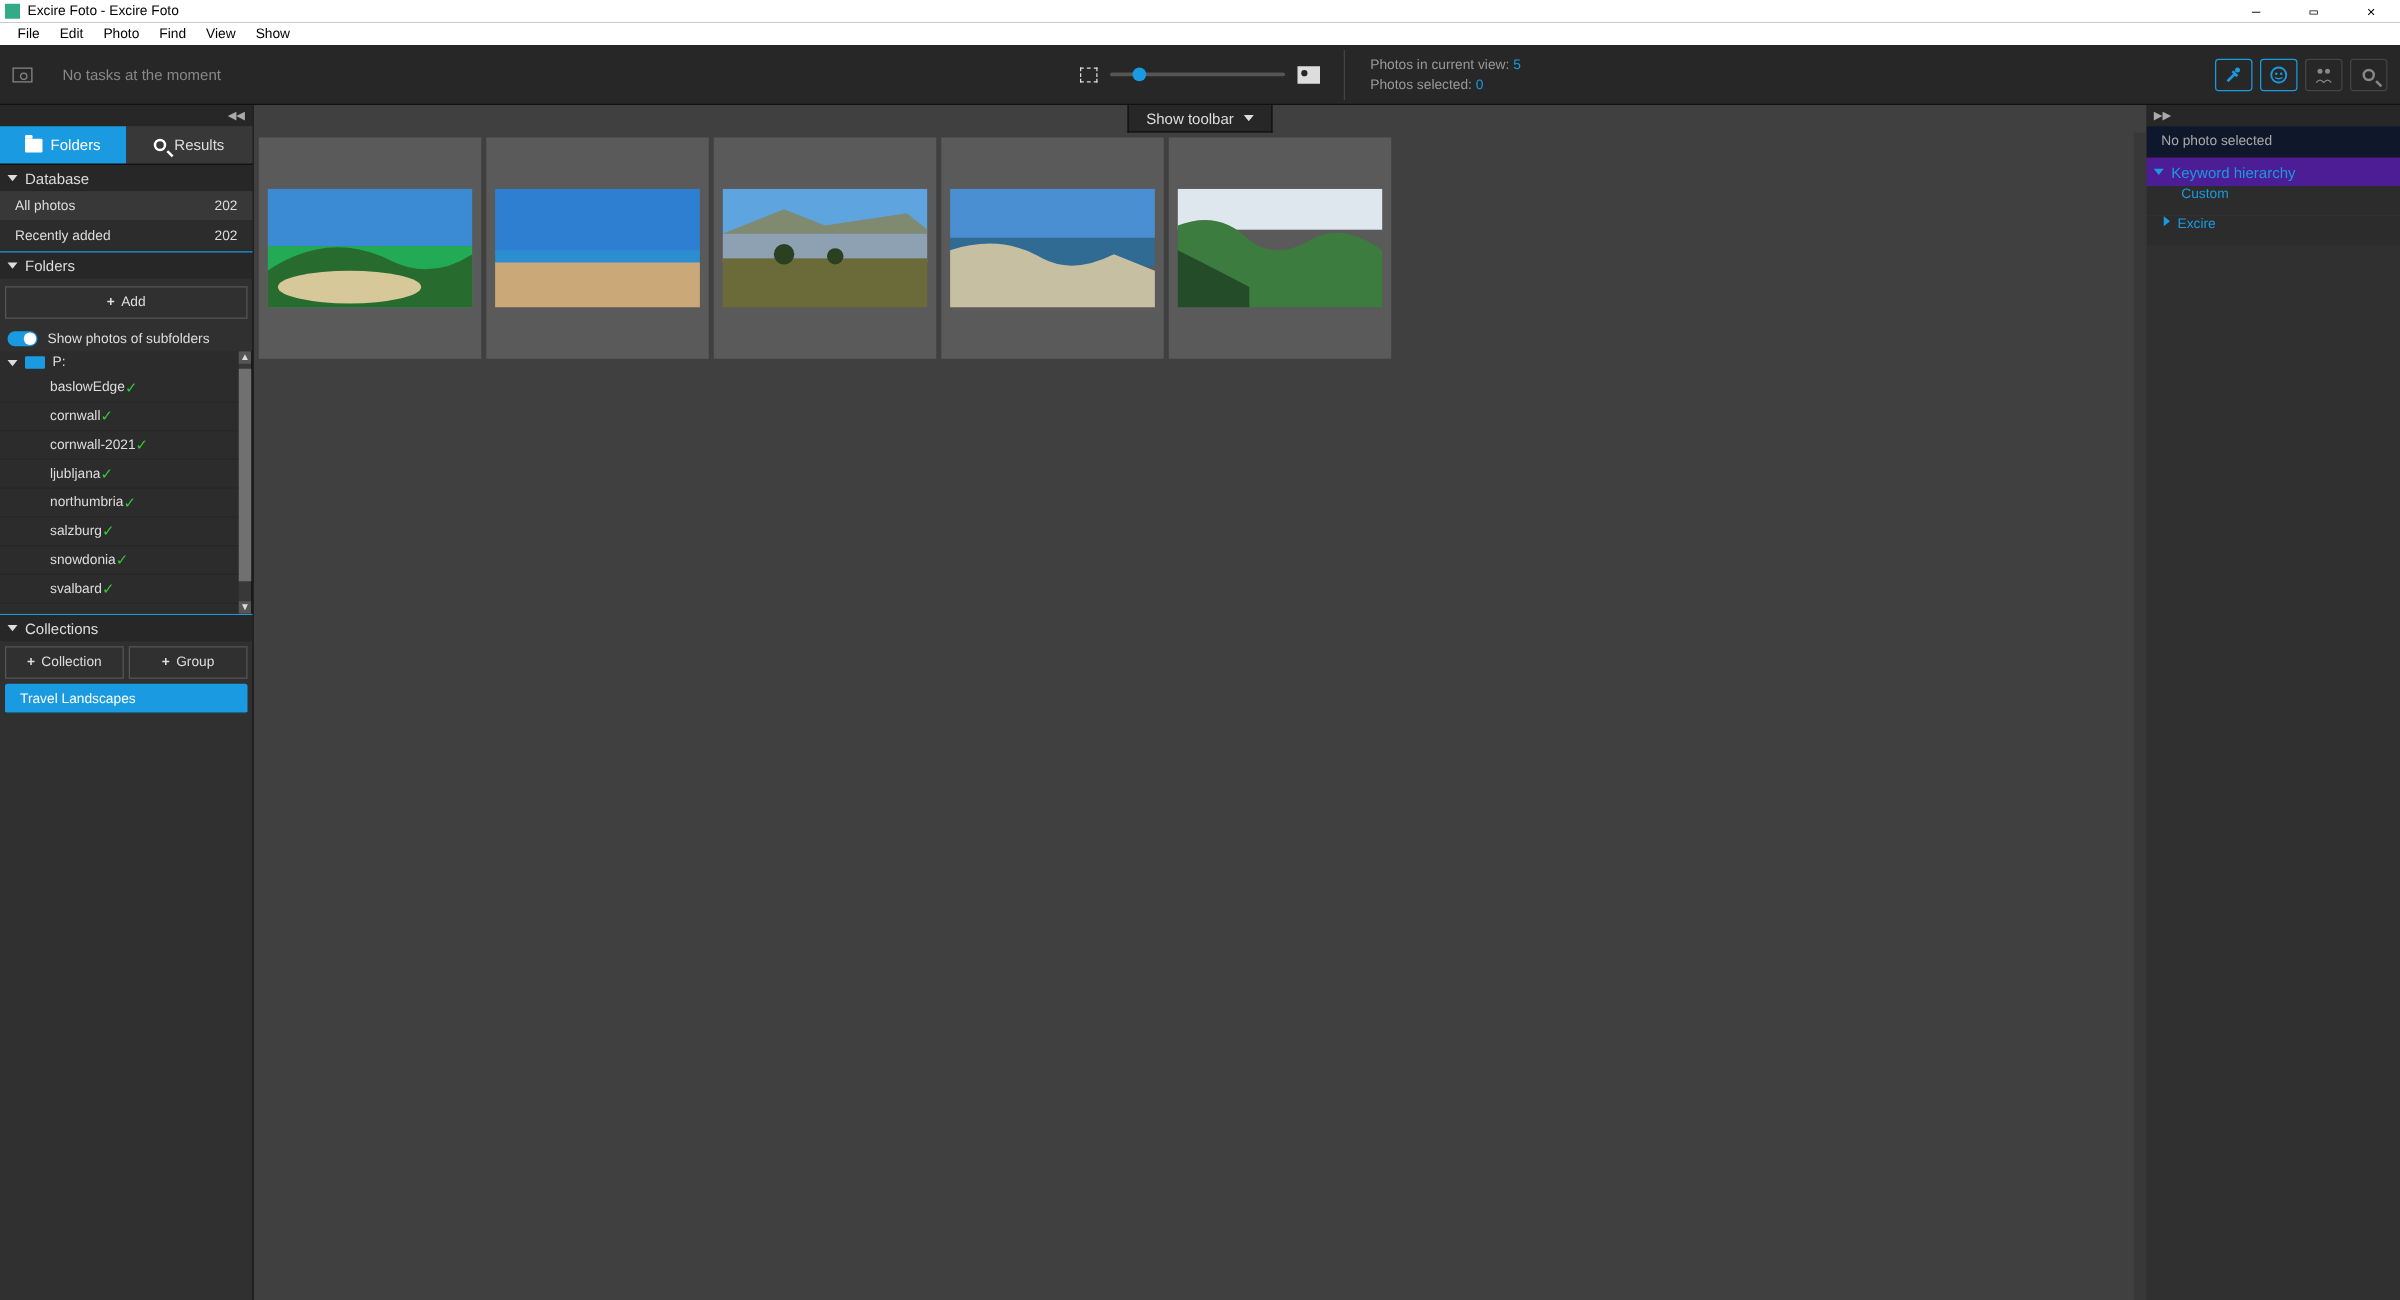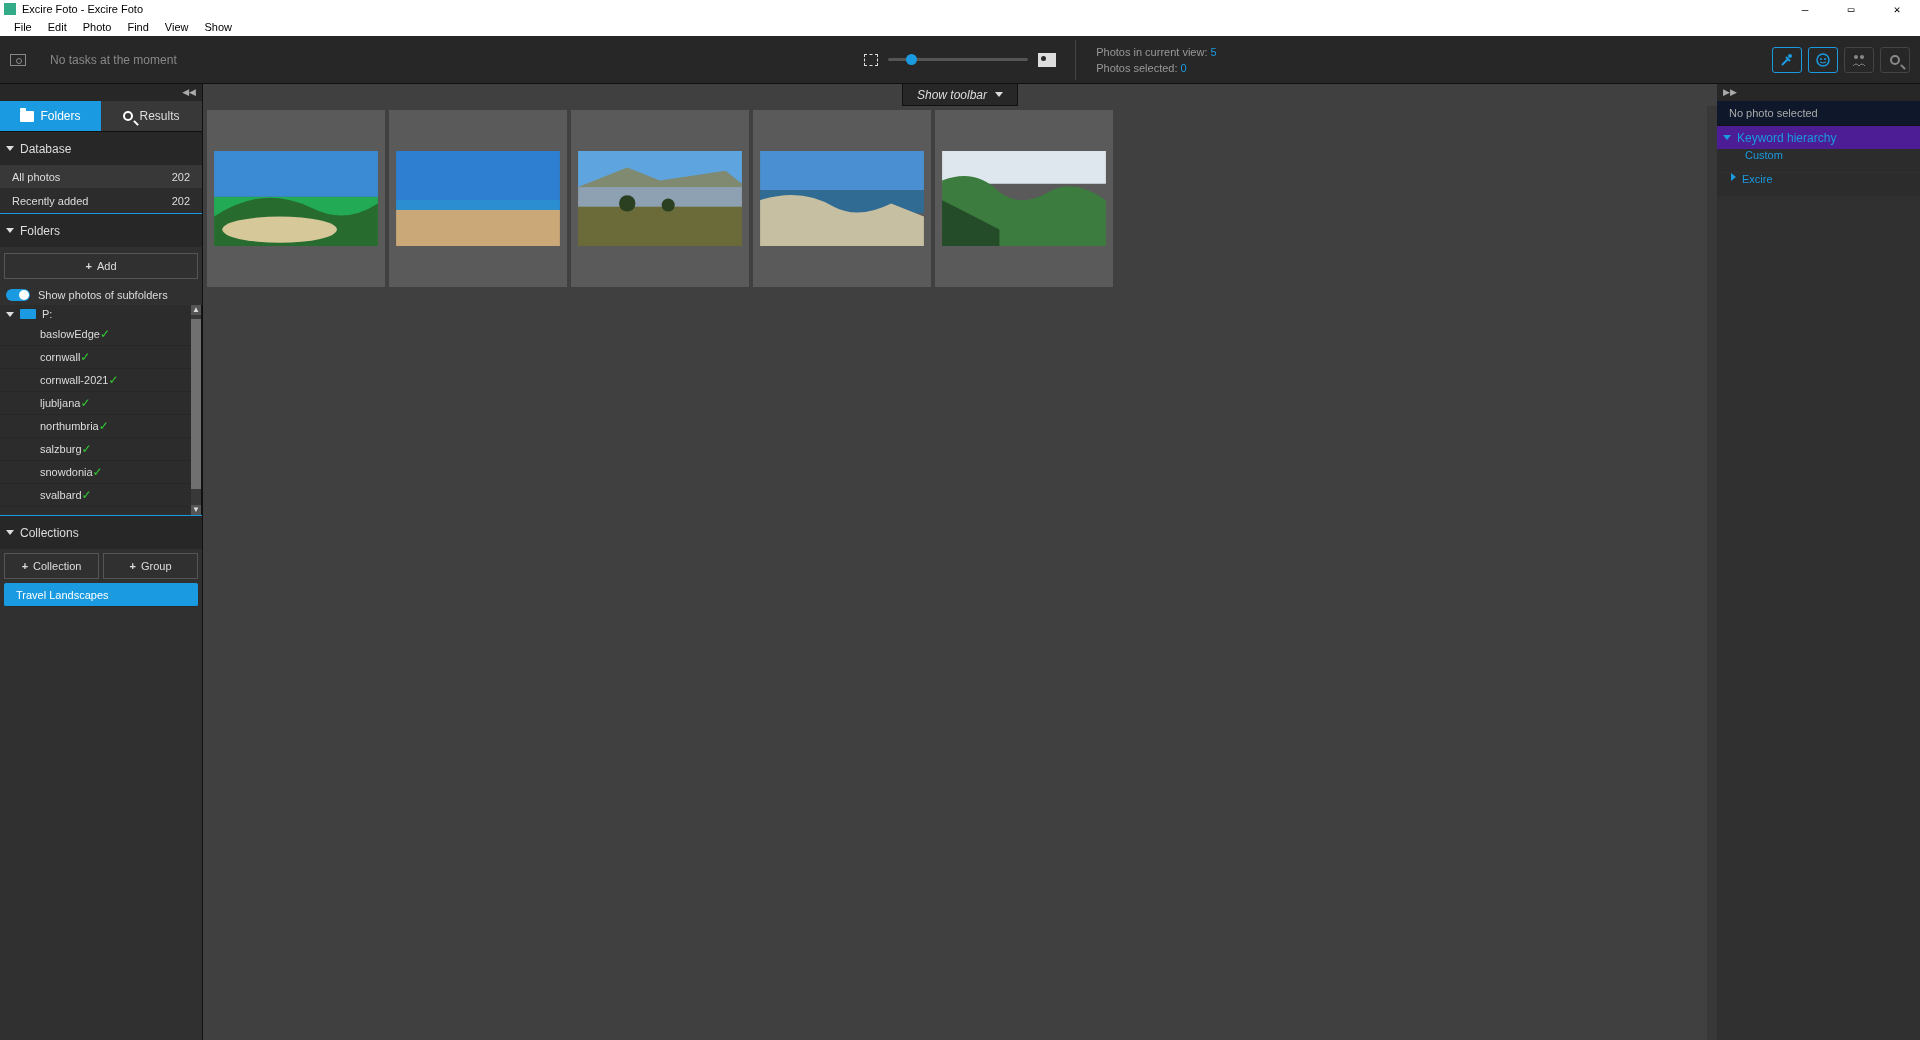--- a/index.html
+++ b/index.html
@@ -31,21 +31,21 @@
   .tbbtn { width:30px; height:26px; border:1px solid #444; border-radius:3px; display:flex; align-items:center; justify-content:center; color:#888;}
   .tbbtn.active{ border-color:#1a9ae0; color:#1a9ae0;}
 
   
   .main { display:flex; height:956px;}
   .leftpanel { width:203px; background:#303030; display:flex; flex-direction:column; border-right:1px solid #111;}
   .panel-collapse-row{ height:17px; background:#272727; text-align:right; padding-right:6px; font-size:9px; color:#aaa; line-height:17px;}
   .tabs { display:flex;}
   .tabs .tab { flex:1; height:30px; display:flex; align-items:center; justify-content:center; gap:6px; background:#383838; font-size:12px; color:#ddd;}
   .tabs .tab.active { background:#1a9ae0; color:#fff;}
-  .section-header{ height:34px; background:#272727; display:flex; align-items:center; gap:6px; padding:0 6px; font-size:12px; border-top:1px solid #1a9ae0;}
+  .section-header{ height:22px; background:#272727; display:flex; align-items:center; gap:6px; padding:0 6px; font-size:12px; border-top:1px solid #1a9ae0;}
   .section-header.noborder{border-top:1px solid #111;}
   .tri{ display:inline-block; width:0; height:0; border-left:4px solid transparent; border-right:4px solid transparent; border-top:5px solid #ddd;}
   .tri.right{ border-top:4px solid transparent; border-bottom:4px solid transparent; border-left:5px solid #ddd; border-right:none;}
   .rowitem{ height:24px; display:flex; align-items:center; justify-content:space-between; padding:0 12px; background:#2c2c2c; font-size:11px; color:#ddd; border-bottom:1px solid #2a2a2a;}
   .rowitem.selected{ background:#1a9ae0; color:#fff;}
   .btn{ border:1px solid #555; height:26px; display:flex; align-items:center; justify-content:center; gap:5px; font-size:11px; color:#ddd; background:#303030;}
   .toggle{ display:flex; align-items:center; gap:8px; font-size:11px; color:#ddd; padding:4px 6px;}
   .toggle .switch{ width:24px; height:12px; background:#1a9ae0; border-radius:6px; position:relative;}
   .toggle .knob{ width:10px; height:10px; background:#fff; border-radius:50%; position:absolute; right:1px; top:1px;}
 
@@ -57,21 +57,21 @@
   .driveicon{ width:16px; height:10px; background:#1a9ae0; border-radius:1px;}
   .fitem{ height:23px; display:flex; align-items:center; padding:0 16px 0 40px; font-size:11px; color:#ddd; border-bottom:1px solid #272727;}
   .check{ color:#3c3; font-size:12px;}
 
   .btnrow { display:flex; gap:0; padding:0;}
   .btnrow .btn{ flex:1;}
 
   
   .center-area{ flex:1; background:#404040; display:flex; flex-direction:column; position:relative;}
   .center-toolbar{ height:22px; display:flex; align-items:center;}
-  .show-toolbar{ margin:0 auto; background:#272727; height:22px; padding:0 14px; display:flex; align-items:center; gap:8px; font-size:12px; border:1px solid #111; border-top:none;font-style:italic;}
+  .show-toolbar{ margin:0 auto; background:#272727; height:22px; padding:0 14px; display:flex; align-items:center; gap:8px; font-size:12px; border:1px solid #111; border-top:none;}
   .thumbs{ padding:4px; display:flex; gap:4px;}
   .thumb{ width:178px; height:177px; background:#5a5a5a; display:flex; align-items:center; justify-content:center; position:relative;}
   .thumb svg{ width:164px; height:95px;}
   .grid-scroll{ width:10px; position:absolute; right:0; top:22px; bottom:0; background:#383838;}
 
   .panel-collapse-row.right{ text-align:left; padding-left:6px;}
 
   
   .rightpanel{ width:203px; background:#303030; display:flex; flex-direction:column;}
   .info-row{ height:24px; display:flex; align-items:center; padding:0 12px; font-size:11px; background:#0f172a; color:#aaa;}

